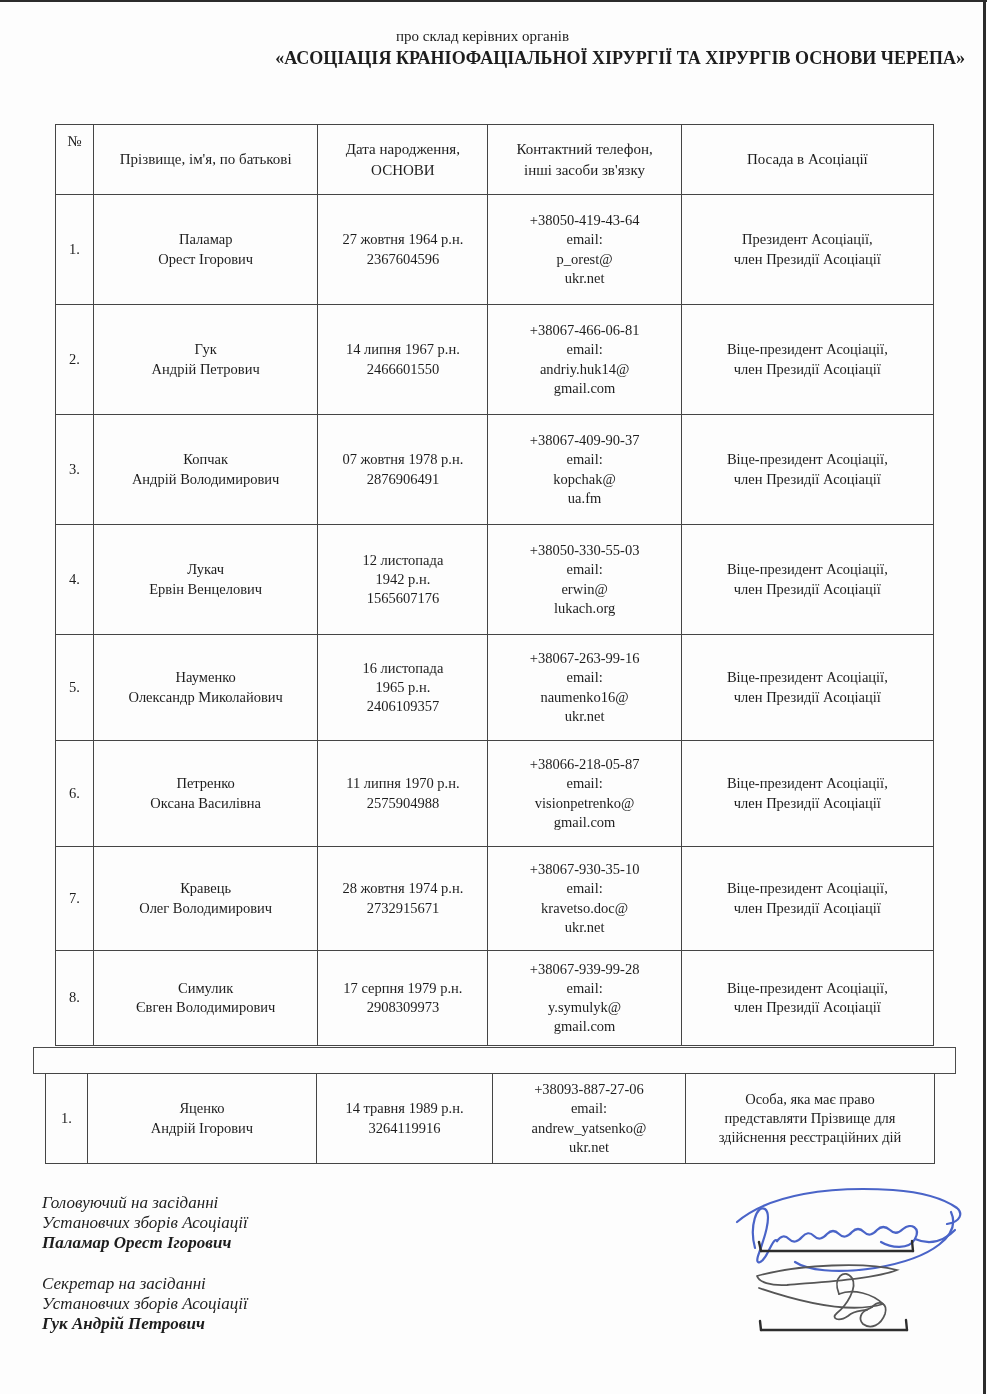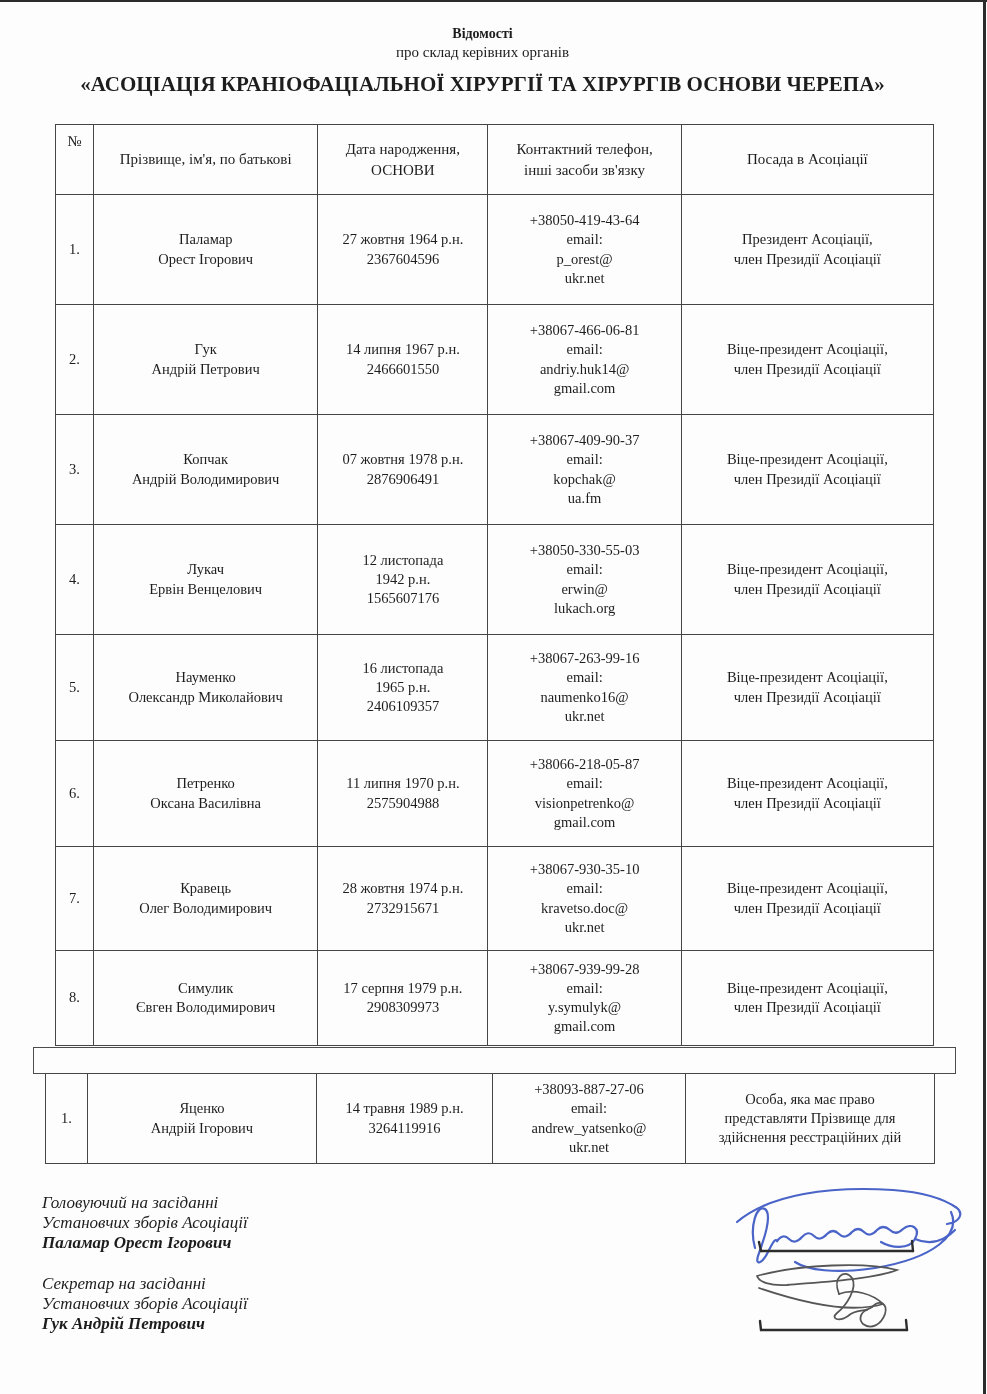--- a/index.html
+++ b/index.html
@@ -10,21 +10,21 @@
   }
   
   .scan-top{position:absolute;top:0;left:0;width:987px;height:2px;background:#2c2c2c;}
   .scan-right{position:absolute;top:0;right:1px;width:3px;height:1394px;background:#2c2c2c;}
 
   
   .title{position:absolute;top:26px;left:0;width:965px;text-align:center;}
   .title .l0{font-size:14px;font-weight:700;}
   .title .l1{font-size:15px;margin-top:2px;}
   .title .l2{font-size:16px;font-weight:700;margin-top:3px;}
-  .title .l3{font-size:21px;font-weight:700;margin-top:11px;}
+  .title .l3{font-size:18px;font-weight:700;margin-top:3px;text-align:right;}
 
   
   table{border-collapse:collapse;position:absolute;table-layout:fixed;}
   th,td{
     border:1px solid #454545;text-align:center;vertical-align:middle;
     white-space:pre-line;padding:2px 6px;font-weight:normal;
   }
   th{font-size:15px;line-height:1.35;}
   td{font-size:14.5px;line-height:1.32;}
   .main{left:55px;top:124px;width:879px;}
@@ -50,21 +50,20 @@
 </style>
 </head>
 <body>
 
 <div class="page">
 
   <div class="scan-top"></div>
   <div class="scan-right"></div>
 
   <div class="title">
-    <div class="l0">Відомості</div>
     <div class="l1">про склад керівних органів</div>
     <div class="l3">«АСОЦІАЦІЯ КРАНІОФАЦІАЛЬНОЇ ХІРУРГІЇ ТА ХІРУРГІВ ОСНОВИ ЧЕРЕПА»</div>
   </div>
 
   <table class="main">
     <colgroup>
       <col style="width:38px">
         <col style="width:224px">
         <col style="width:170px">
       <col style="width:193px">

